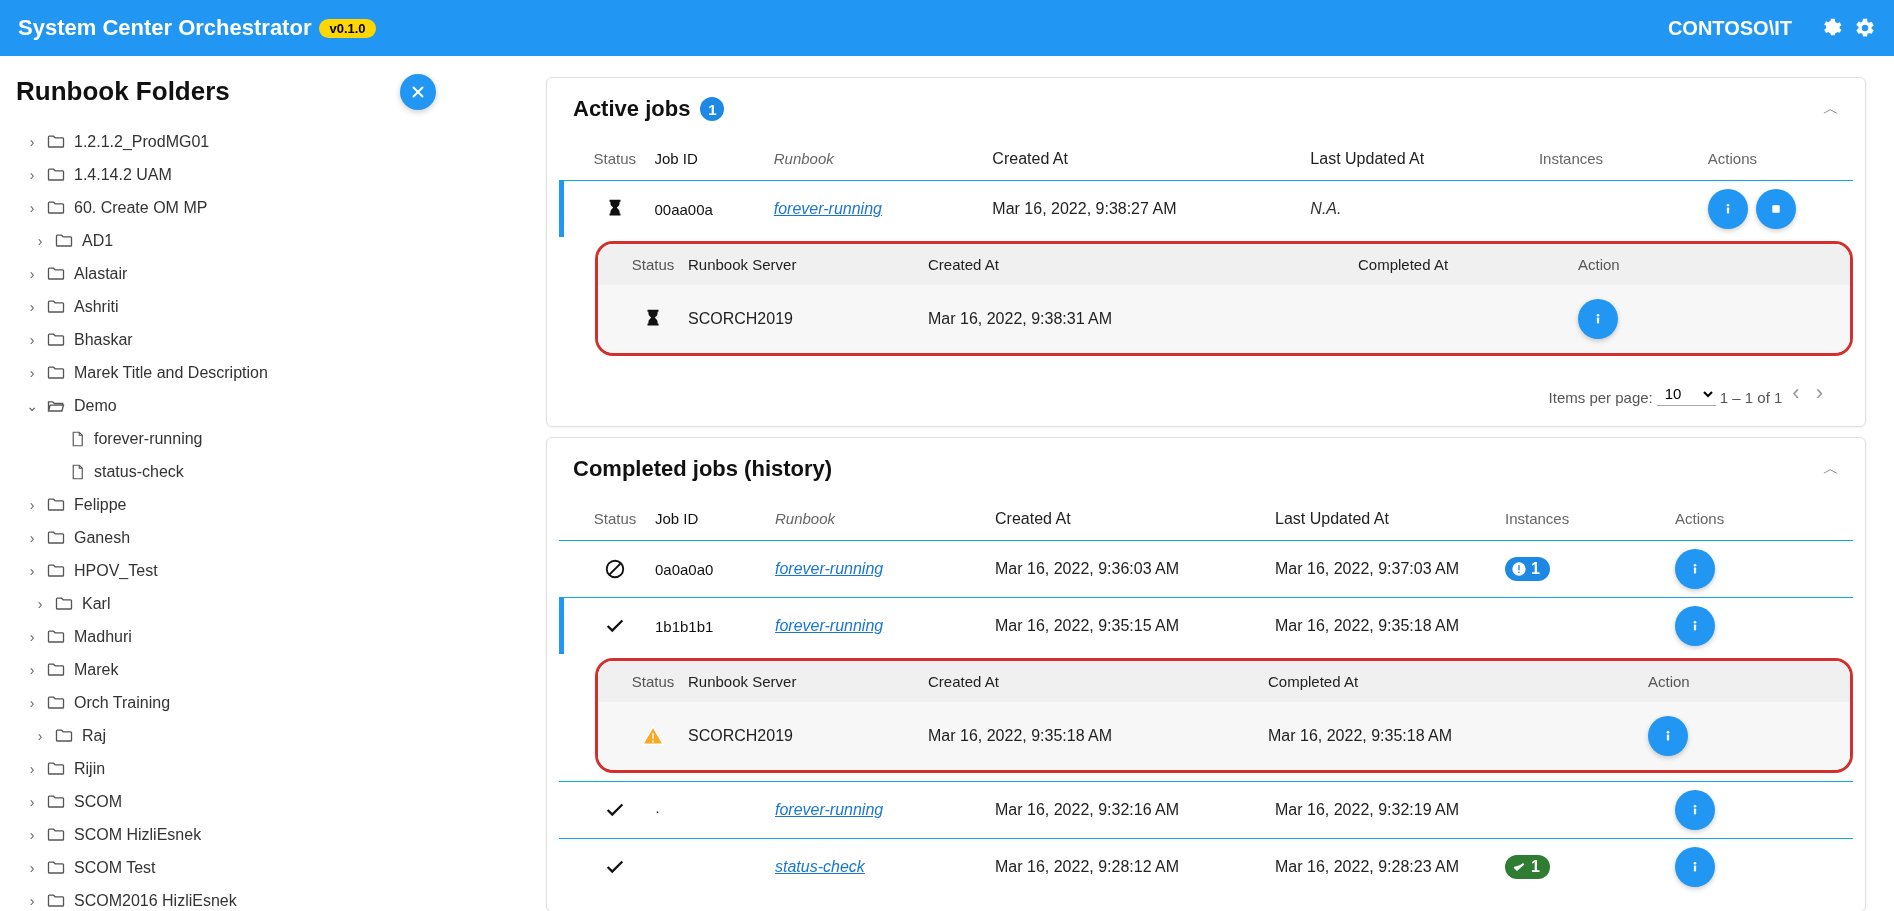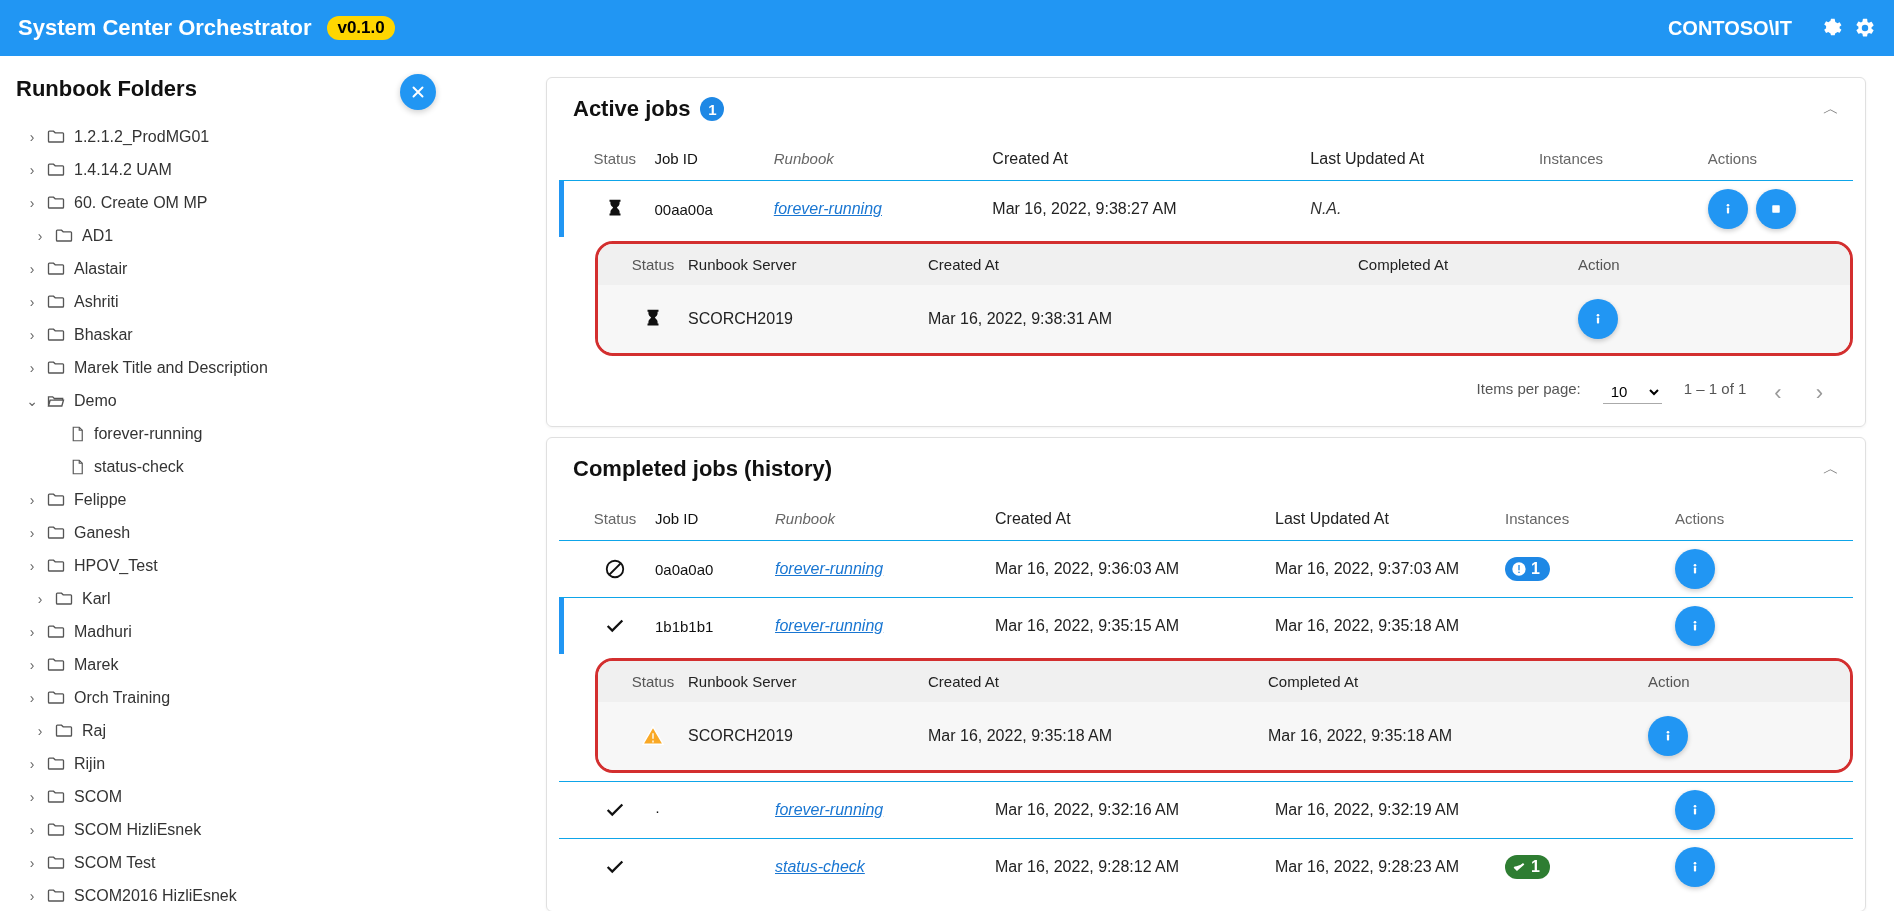--- a/index.html
+++ b/index.html
@@ -1,31 +1,31 @@
 <!DOCTYPE html>
 <html><head>
   <meta charset="utf-8">
   <style>
     * { box-sizing: border-box; margin: 0; padding: 0; font-family: 'Segoe UI', Arial, sans-serif; }
     body { background: #fff; width: 1894px; height: 911px; overflow: hidden; }
     
     .header { background: #2196f3; height: 56px; display: flex; align-items: center; padding: 0 18px; color: #fff; }
     .app-title { font-size: 22px; font-weight: 600; }
-    .version-badge { background: #ffd600; color: #000; font-size: 17px; font-weight: 700; padding: 2px 10px; border-radius: 12px; margin-left: 16px; }
+    .version-badge { background: #ffd600; color: #000; font-size: 13px; font-weight: 700; padding: 2px 10px; border-radius: 12px; margin-left: 8px; }
     .header-spacer { flex: 1; }
     .user-label { font-size: 20px; font-weight: 700; margin-right: 16px; }
     .header-icon { width: 22px; height: 22px; margin-left: 12px; cursor: pointer; fill: #fff; }
     
     .layout { display: flex; height: calc(100% - 56px); }
     
     .sidebar { width: 466px; position: relative; padding: 20px 8px 0 16px; overflow-y: auto; }
     .sidebar::-webkit-scrollbar { width: 14px; }
     .sidebar::-webkit-scrollbar-track { background: #fafafa; }
     .sidebar::-webkit-scrollbar-thumb { background: #c1c1c1; border-radius: 0; }
-    .sidebar-title { font-size: 22px; font-weight: 700; color: #111; margin-bottom: 18px; }
+    .sidebar-title { font-size: 26px; font-weight: 700; color: #111; margin-bottom: 18px; }
     .close-btn { position: absolute; top: 18px; right: 30px; width: 36px; height: 36px; border-radius: 50%; background: #2196f3; color: #fff; display: flex; align-items: center; justify-content: center; font-size: 22px; cursor: pointer; box-shadow: 0 2px 6px rgba(0,0,0,.2); }
     .tree { list-style: none; }
     .tree li { display: flex; align-items: center; height: 33px; cursor: pointer; }
     .tree .chev { width: 20px; color: #666; display: flex; justify-content: center; font-size: 14px; }
     .tree .folder-i { width: 20px; margin: 0 8px 0 4px; fill: #5a5a5a; }
     .tree .file-i { width: 18px; margin: 0 8px 0 4px; stroke: #5a5a5a; fill: none; stroke-width: 1.6; }
     .tree .lbl { color: #333; font-size: 16px; }
     .indent1 { padding-left: 6px; }
     .indent2 { padding-left: 48px; }
     .indent-a { padding-left: 14px; }
@@ -65,21 +65,21 @@
     
     .subpanel { border: 3px solid #d32f2f; border-radius: 18px; margin: 4px 0 8px 36px; background: #fff; overflow: hidden; }
     .sub-hdr { display: flex; background: #f0f0f0; color: #555; font-size: 15px; padding: 12px 20px; }
     .sub-row { display: flex; align-items: center; padding: 14px 20px; background: #f7f7f7; }
     .sc-status { width: 70px; display:flex; justify-content:center; }
     .sc-srv    { width: 240px; color: #222; }
     .sc-created{ width: 340px; color: #222; }
     .sc-comp   { width: 380px; color: #222; }
     .sc-act    { width: 120px; }
     
-    .pager { display: flex; align-items: flex-start; justify-content: flex-end; padding: 16px 24px 4px; color: #555; font-size: 15px; gap: 22px; }
+    .pager { display: flex; align-items: flex-end; justify-content: flex-end; padding: 16px 24px 4px; color: #555; font-size: 15px; gap: 4px; }
     .pager select { border: none; border-bottom: 1px solid #aaa; background: transparent; font-size: 15px; padding: 2px 18px 2px 4px; }
     .pager .arr { color: #999; cursor: pointer; font-size: 22px; padding: 0 6px; }
     
     .status-icon { width: 22px; height: 22px; }
   </style>
 </head>
 <body>
 
 <div class="header">
   <span class="app-title">System Center Orchestrator</span>

